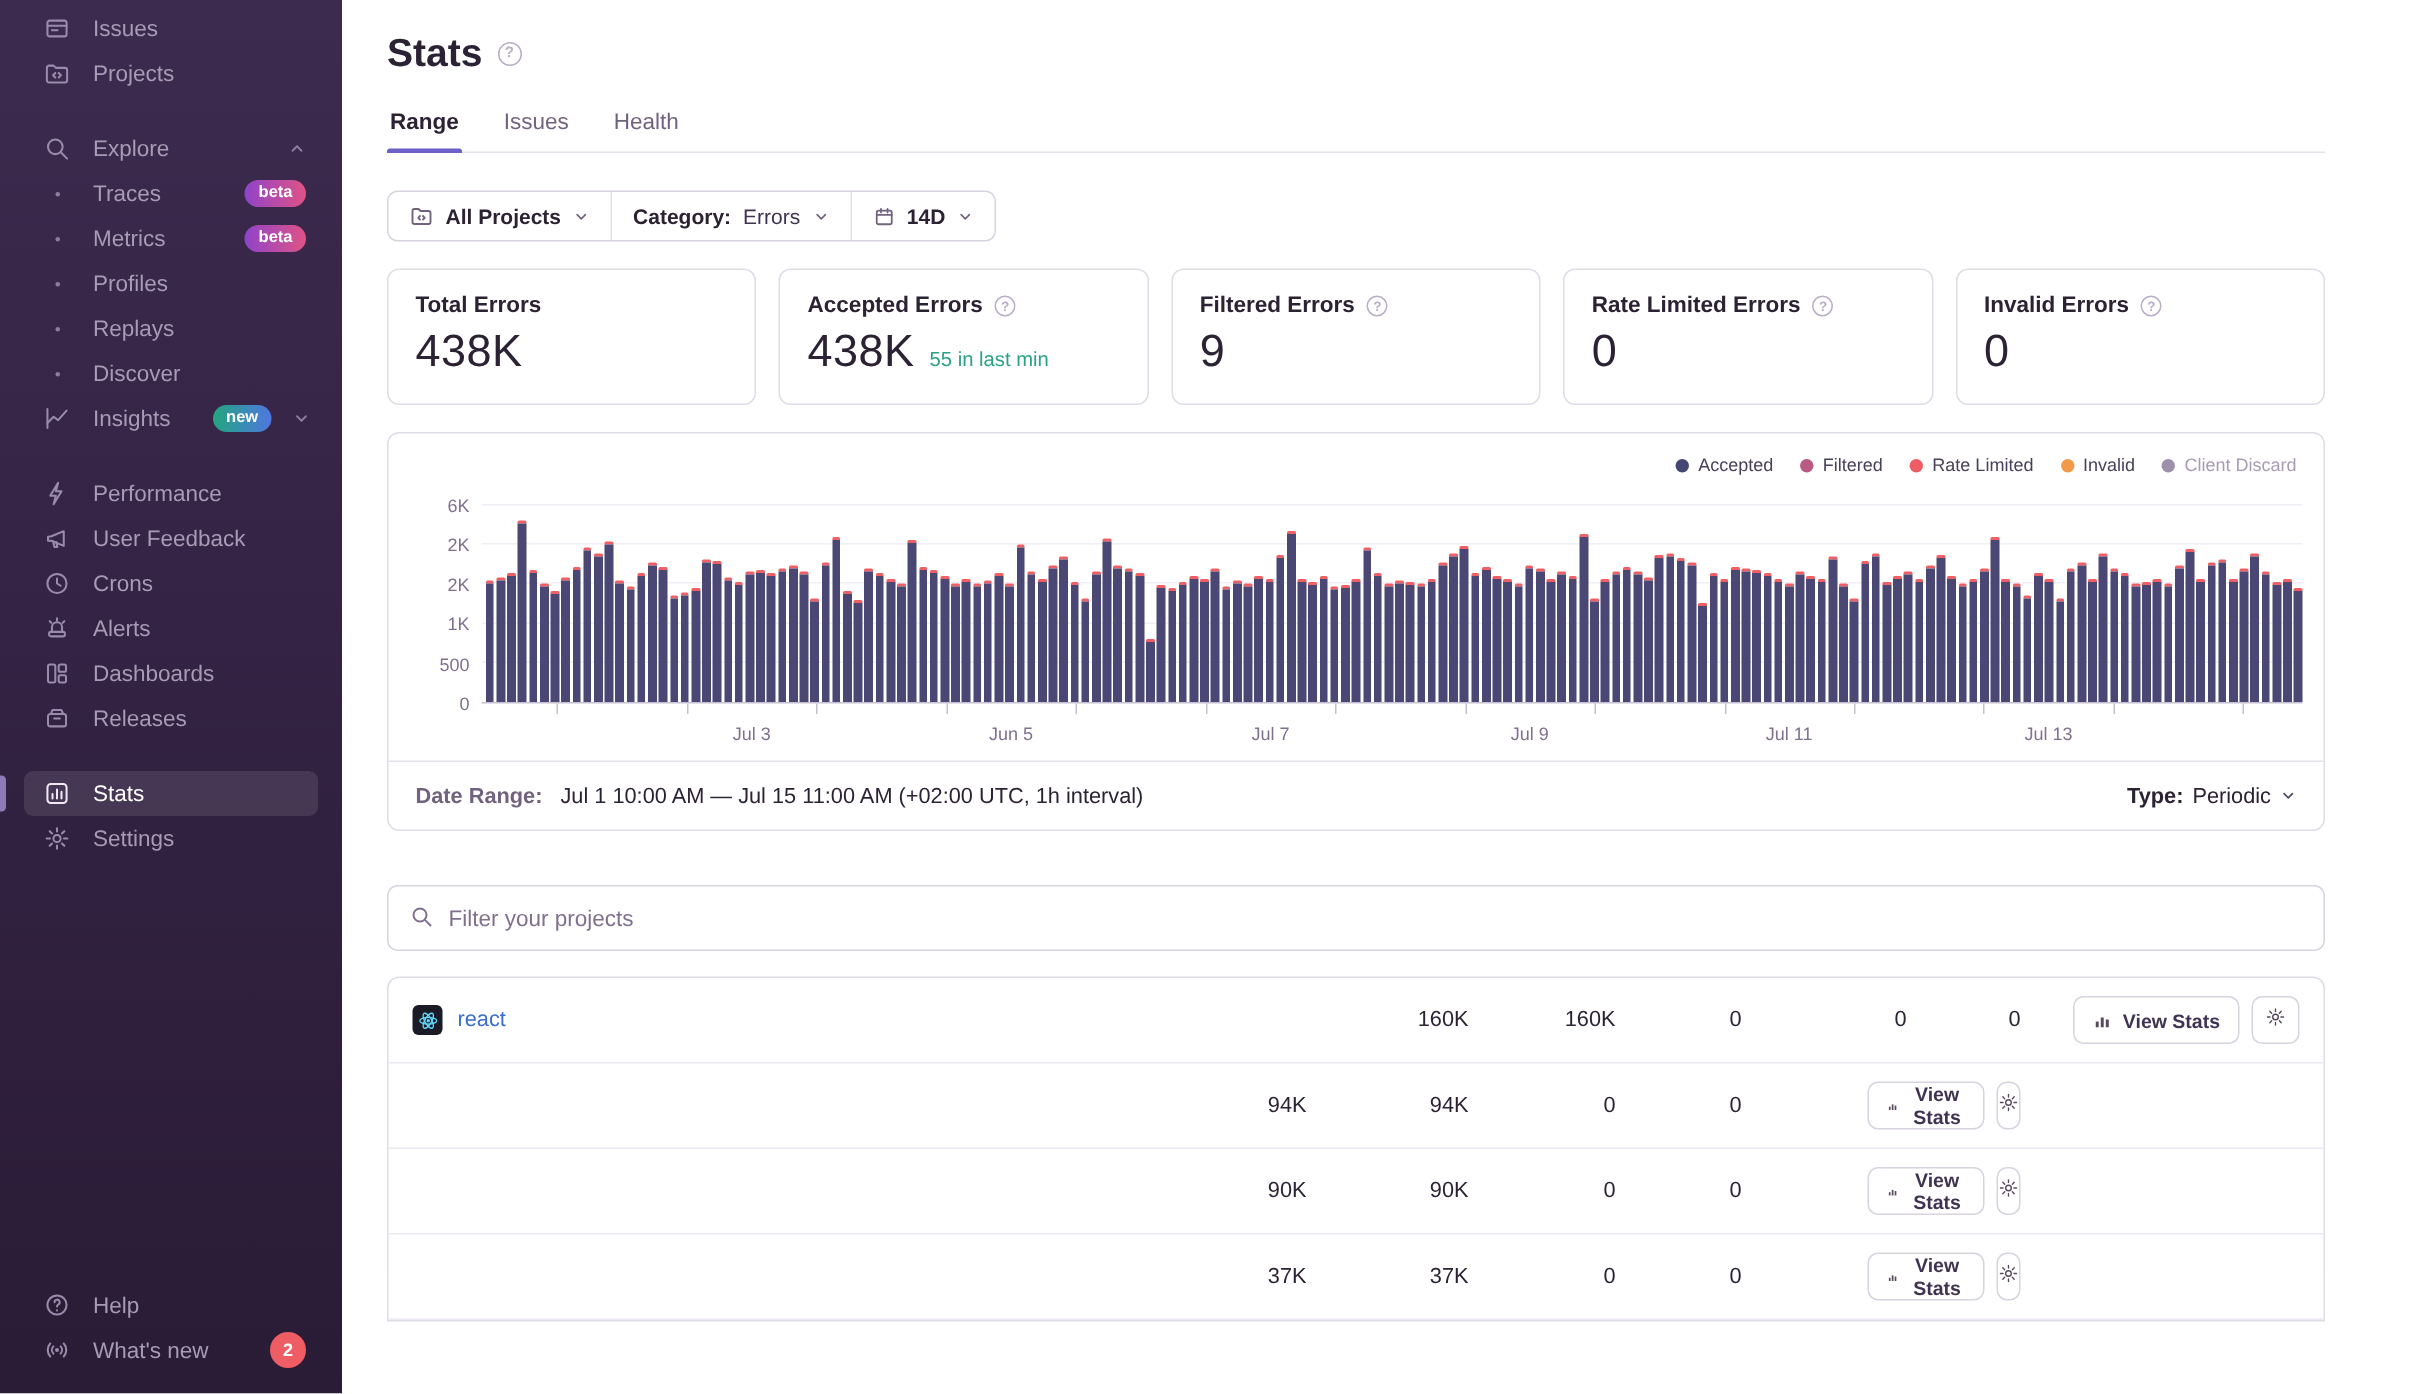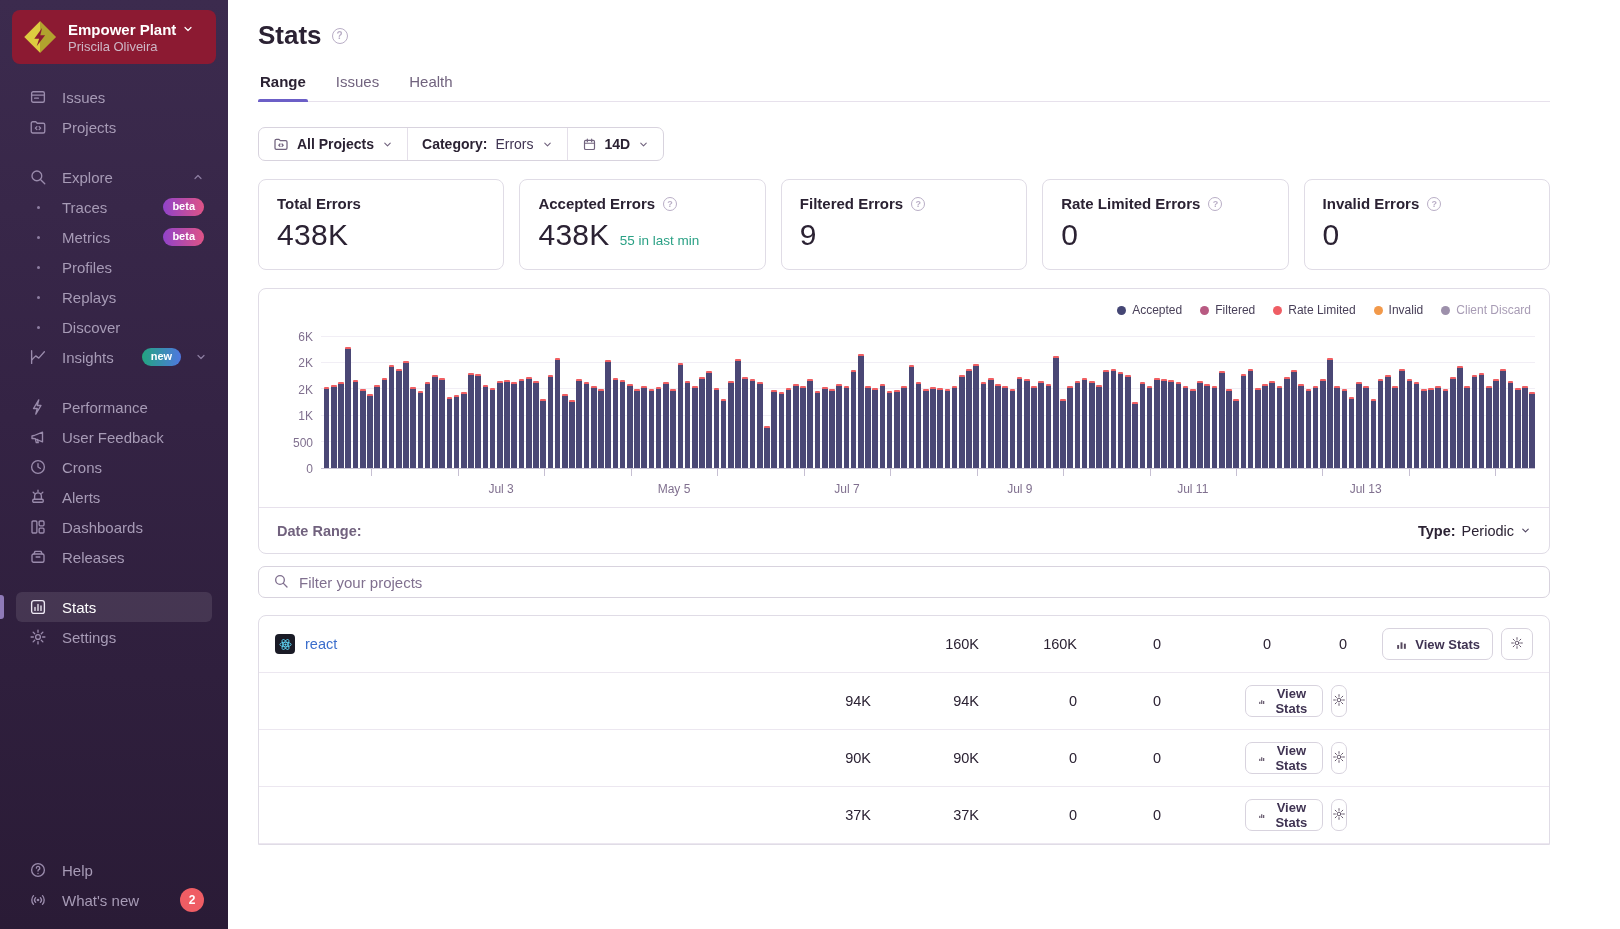--- a/index.html
+++ b/index.html
@@ -102,21 +102,21 @@
     padding:0 18px; font-size:14.5px;
   }
   .chart-foot .range-label { color:#71627e; font-weight:700; margin-right:12px; }
   .chart-foot .range-value { color:#2b2233; }
   .chart-foot .foot-spacer { flex:1; }
   .type-select { display:flex; align-items:center; gap:6px; cursor:pointer; }
   .type-select b { font-weight:700; }
   .type-select .chev { color:#4f4460; }
 
   .search-box {
-    margin-top:12px; height:32px; border:1px solid #d8d3de; border-radius:7px;
+    margin-top:36px; height:44px; border:1px solid #d8d3de; border-radius:7px;
     display:flex; align-items:center; gap:10px; padding:0 14px; background:#fff;
   }
   .search-box svg { color:#80708f; }
   .search-box input { border:none; outline:none; flex:1; font-size:15px; color:#2b2233; font-family:inherit; }
   .search-box input::placeholder { color:#80708f; }
 
   
   .table-panel { margin-top:17px; border:1px solid #e0dce6; border-radius:8px 8px 0 0; overflow:hidden; background:#fff; }
   .thead, .trow { display:grid; grid-template-columns:1fr 108px 98px 84px 110px 76px 186px; align-items:center; }
   .thead { background:#faf9fb; height:41px; border-bottom:1px solid #e7e1ec; padding:0 16px; }
@@ -136,40 +136,20 @@
   }
   .btn.icon-only { width:32px; padding:0; justify-content:center; font-size:15px; color:#57495f; }
   .btn svg { color:#57495f; }
 </style>
 </head>
 <body>
 
 <div class="app">
 
   <aside class="sidebar">
-    <div class="org-box">
-      <div class="org-logo">
-        <svg viewBox="0 0 24 24" width="36" height="36">
-          <path d="M12 1.5L22.5 12L12 22.5L1.5 12Z" fill="#ddcc40"></path>
-          <path d="M12 1.5L22.5 12L12 22.5Z" fill="#b1a22e"></path>
-          <path d="M13.4 6L8.2 13.2h3.2l-1.6 5 5.6-7.4h-3.2z" fill="#8c1a32"></path>
-        </svg>
-      </div>
-      <div class="org-text">
-        <div class="org-name">
-          <span>Empower Plant</span>
-          <span class="chev" style="color:#fff;">
-            <svg width="12" height="12" viewBox="0 0 24 24" fill="none" stroke="currentColor" stroke-width="2.4" stroke-linecap="round" stroke-linejoin="round">
-                <path d="M6 9l6 6 6-6"></path>
-              </svg>
-          </span>
-        </div>
-        <div class="org-user">Priscila Oliveira</div>
-      </div>
-    </div>
     <nav class="nav" id="sidebar-nav">
         <div class="nav-section">
           <div class="nav-item">
             <span class="nav-icon">
               <svg width="18" height="18" viewBox="0 0 24 24" fill="none" stroke="currentColor" stroke-width="1.8" stroke-linecap="round" stroke-linejoin="round">
                 <rect x="3.5" y="5" width="17" height="14" rx="2"></rect>
                 <path d="M3.5 9.5h17M7.5 13.5h5"></path>
               </svg>
             </span>
             <span class="nav-label">Issues</span>
@@ -1180,35 +1160,36 @@
             <div class="xtick" style="left: 39.7626%;"></div>
             <div class="xtick" style="left: 46.8843%;"></div>
             <div class="xtick" style="left: 54.0059%;"></div>
             <div class="xtick" style="left: 61.1276%;"></div>
             <div class="xtick" style="left: 68.2493%;"></div>
             <div class="xtick" style="left: 75.3709%;"></div>
             <div class="xtick" style="left: 82.4926%;"></div>
             <div class="xtick" style="left: 89.6142%;"></div>
             <div class="xtick" style="left: 96.7359%;"></div>
             <span class="xlabel" style="left: 14.8368%;">Jul 3</span>
-            <span class="xlabel" style="left: 29.0801%;">May 5</span>
+            <span class="xlabel" style="left: 29.0801%;">Jun 5</span>
             <span class="xlabel" style="left: 43.3234%;">Jul 7</span>
             <span class="xlabel" style="left: 57.5668%;">Jul 9</span>
             <span class="xlabel" style="left: 71.8101%;">Jul 11</span>
             <span class="xlabel" style="left: 86.0534%;">Jul 13</span>
           </div>
           <span class="ylabel" style="bottom: 31px;">0</span>
           <span class="ylabel" style="bottom: 57.4px;">500</span>
           <span class="ylabel" style="bottom: 83.8px;">1K</span>
           <span class="ylabel" style="bottom: 110.2px;">2K</span>
           <span class="ylabel" style="bottom: 136.6px;">2K</span>
           <span class="ylabel" style="bottom: 163px;">6K</span>
         </div>
       <div class="chart-foot">
         <span class="range-label">Date Range:</span>
+        <span class="range-value">Jul 1 10:00 AM — Jul 15 11:00 AM (+02:00 UTC, 1h interval)</span>
         <span class="foot-spacer"></span>
         <span class="type-select">
           <b>Type:</b>
           <span>Periodic</span>
           <span class="chev">
               <svg width="11" height="11" viewBox="0 0 24 24" fill="none" stroke="currentColor" stroke-width="2.4" stroke-linecap="round" stroke-linejoin="round">
                 <path d="M6 9l6 6 6-6"></path>
               </svg>
             </span>
         </span>

